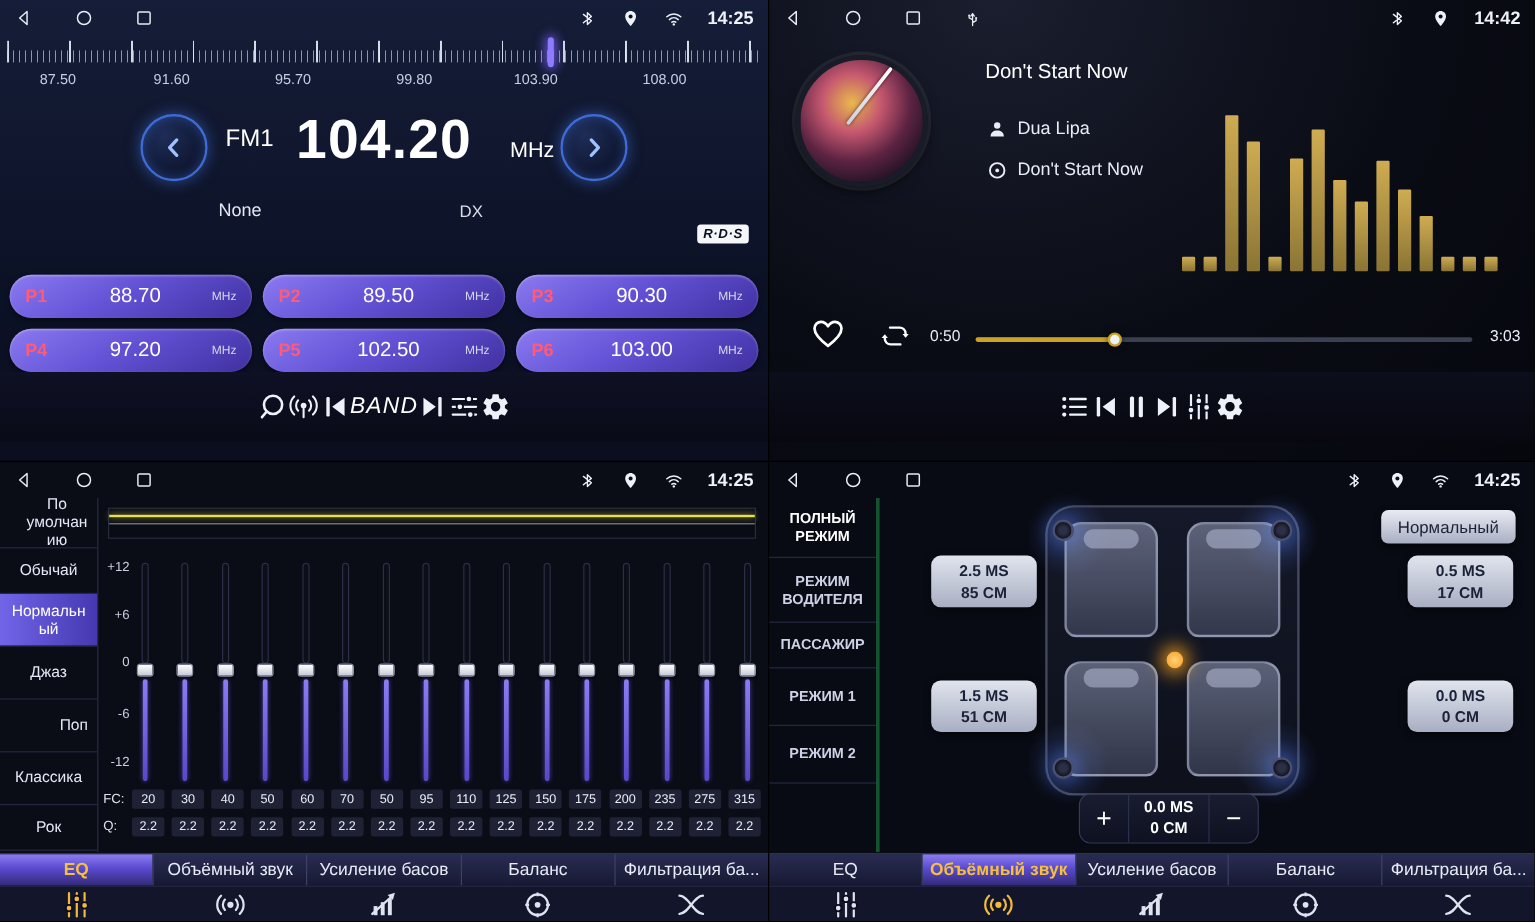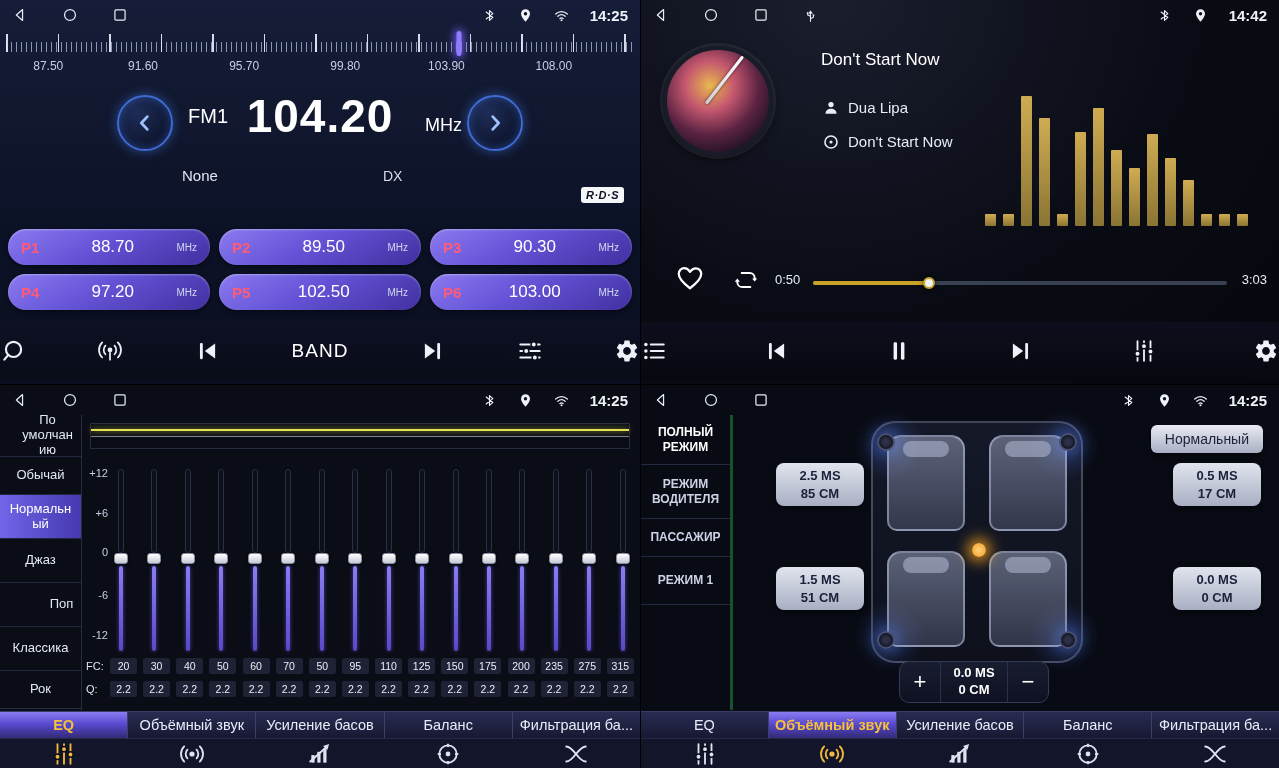--- a/index.html
+++ b/index.html
@@ -19,21 +19,21 @@
   .nav-group { display:flex; align-items:center; gap:34px; }
   .nav-btn { color:#e8ecf5; cursor:pointer; }
   .status-right { margin-left:auto; display:flex; align-items:center; gap:21px; }
   .status-time { font-size:15px; font-weight:bold; }
   .i18 { width:16px; height:16px; }
   .i14 { width:15px; height:15px; }
   .i24 { width:26px; height:26px; }
   .i22 { width:22px; height:22px; }
 
   
-  .toolbar { position:absolute; left:0; right:0; bottom:4px; height:58px; display:flex; align-items:center; justify-content:space-between; color:#eef1f8; background:linear-gradient(180deg,#0e1124,#090b18); }
+  .toolbar { position:absolute; left:0; right:0; bottom:16px; height:58px; display:flex; align-items:center; justify-content:center; color:#eef1f8; background:linear-gradient(180deg,#0e1124,#090b18);font-style:italic; }
   .tb-item { cursor:pointer; display:flex; align-items:center; justify-content:center; }
   .band-word { font-size:19px; letter-spacing:1px; color:#fff; }
 
   
   .ruler { position:relative; height:26px; margin:2px 4px 0; }
   .ruler-minor { position:absolute; left:2px; right:2px; top:10px; height:10px;
     background:repeating-linear-gradient(90deg, rgba(205,215,240,.65) 0 1px, transparent 1px 5px); }
   .ruler-major { position:absolute; left:2px; right:2px; top:2px; height:18px;
     background:repeating-linear-gradient(90deg, rgba(235,240,252,.9) 0 1.5px, transparent 1.5px 51.5px); }
   .ruler-pointer { position:absolute; top:-1px; width:5px; height:25px; background:#8f7bff; border-radius:3px;
@@ -796,20 +796,21 @@
           </svg>
         <span class="status-time">14:25</span>
       </div>
     </div>
 
     <div class="sur-side">
       <div class="mode-item selected">ПОЛНЫЙ РЕЖИМ</div>
       <div class="mode-item">РЕЖИМ ВОДИТЕЛЯ</div>
       <div class="mode-item">ПАССАЖИР</div>
       <div class="mode-item">РЕЖИМ 1</div>
+      <div class="mode-item">РЕЖИМ 2</div>
     </div>
 
     <div class="preset-btn">Нормальный</div>
 
     <div class="car-box">
       <div class="glow" style="left:-18px; top:-12px;"></div>
       <div class="glow" style="right:-18px; top:-12px;"></div>
       <div class="glow" style="left:-18px; bottom:-10px;"></div>
       <div class="glow" style="right:-18px; bottom:-10px;"></div>
       <div class="seat seat-fl"></div>

